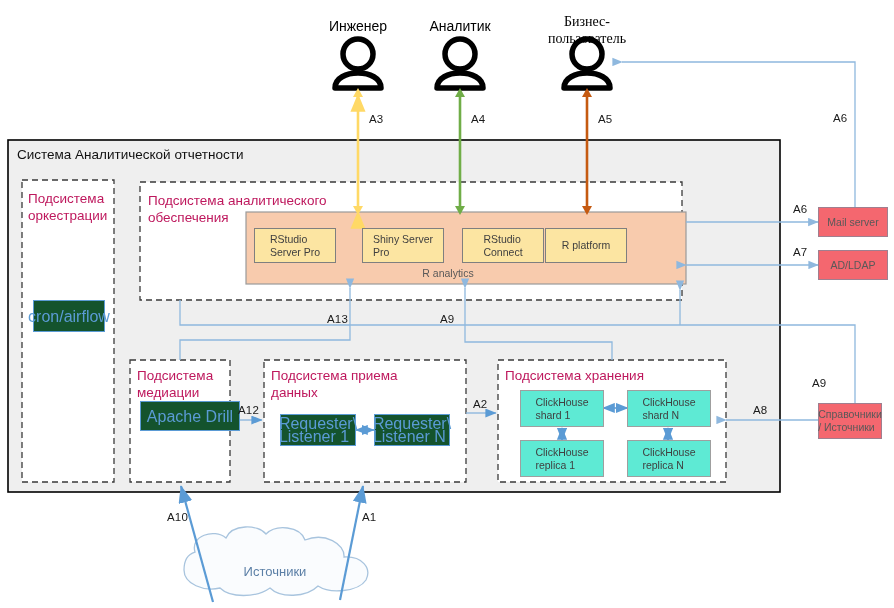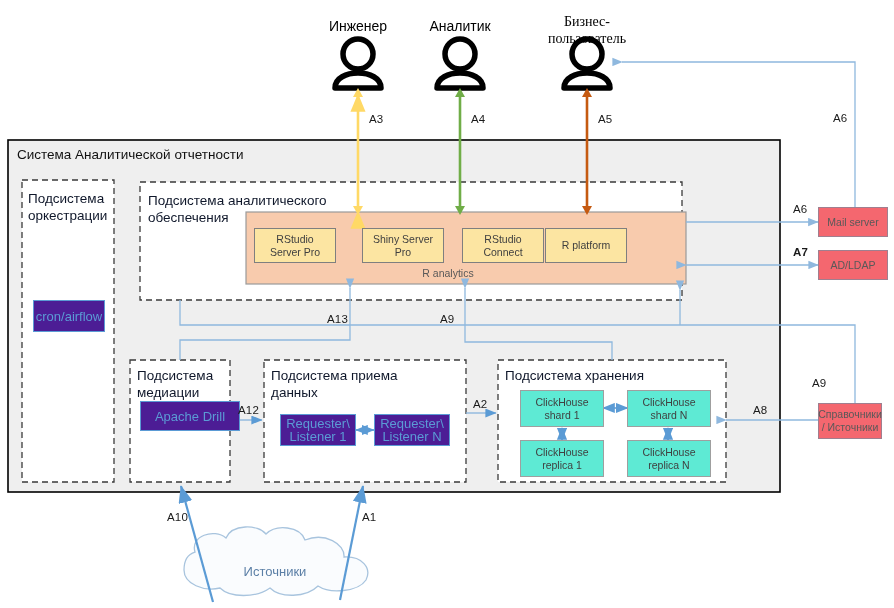--- a/index.html
+++ b/index.html
@@ -4,29 +4,29 @@
 <style>
   html,body{margin:0;padding:0;background:#ffffff;}
   body{width:894px;height:608px;position:relative;overflow:hidden;
        font-family:"Liberation Sans","DejaVu Sans",sans-serif;}
   #stage{position:absolute;left:0;top:0;width:894px;height:608px;}
   svg#canvas{position:absolute;left:0;top:0;width:894px;height:608px;}
   .actor-name{position:absolute;text-align:center;font-size:14px;line-height:17px;color:#000;}
   .conn-lbl{position:absolute;font-size:11.5px;color:#1a1a1a;letter-spacing:.2px;}
 
   .frame-title{position:absolute;font-size:13.5px;color:#111;line-height:17px;white-space:pre;}
-  .sub-title{position:absolute;font-size:13.5px;color:#0f172a;line-height:17px;white-space:pre;}
+  .sub-title{position:absolute;font-size:13.5px;color:#be185d;line-height:17px;white-space:pre;}
 
   .box{position:absolute;display:flex;align-items:center;justify-content:center;
-       text-align:center;box-sizing:border-box;}
+       box-sizing:border-box;}
   .box span{display:block;line-height:13px;}
 
   .bx-yellow{background:#FCE5A2;border:1px solid #7f7f7f;color:#404040;font-size:10.5px;}
   .bx-ch{background:#5eead4;border:1px solid #9f9f9f;color:#404040;font-size:10.5px;}
-  .bx-blue{background:#4c1d95;border:1px solid #5B9BD5;color:#5B9BD5;font-size:13px;}
+  .bx-blue{background:#14532d;border:1px solid #5B9BD5;color:#5B9BD5;font-size:16px;}
   .bx-red{background:#F4676F;border:1px solid #9f7f8f;color:#595959;font-size:10.5px;}
 </style>
 </head>
 <body>
 
 <div id="stage">
 
   <svg id="canvas" viewBox="0 0 894 608">
     <defs>
       <marker id="ah-blue" markerWidth="9" markerHeight="9" refX="7.6" refY="3.2" orient="auto">
@@ -233,21 +233,21 @@
       </div>
   </div>
 
   <div style="position:absolute;left:215px;top:564px;width:120px;text-align:center;font-size:13px;color:#5B7FA6;">Источники</div>
 
   <div class="conn-lbl" style="left:369px;top:113px;">A3</div>
   <div class="conn-lbl" style="left:471px;top:113px;">A4</div>
   <div class="conn-lbl" style="left:598px;top:113px;">A5</div>
   <div class="conn-lbl" style="left:833px;top:112px;">A6</div>
   <div class="conn-lbl" style="left:793px;top:203px;">A6</div>
-  <div class="conn-lbl" style="left:793px;top:246px;font-weight:bold;">A7</div>
+  <div class="conn-lbl" style="left:793px;top:246px;">A7</div>
   <div class="conn-lbl" style="left:327px;top:313px;">A13</div>
   <div class="conn-lbl" style="left:440px;top:313px;">A9</div>
   <div class="conn-lbl" style="left:812px;top:377px;">A9</div>
   <div class="conn-lbl" style="left:753px;top:404px;">A8</div>
   <div class="conn-lbl" style="left:238px;top:404px;">A12</div>
   <div class="conn-lbl" style="left:473px;top:398px;">A2</div>
   <div class="conn-lbl" style="left:167px;top:511px;">A10</div>
   <div class="conn-lbl" style="left:362px;top:511px;">A1</div>
 
 </div>

